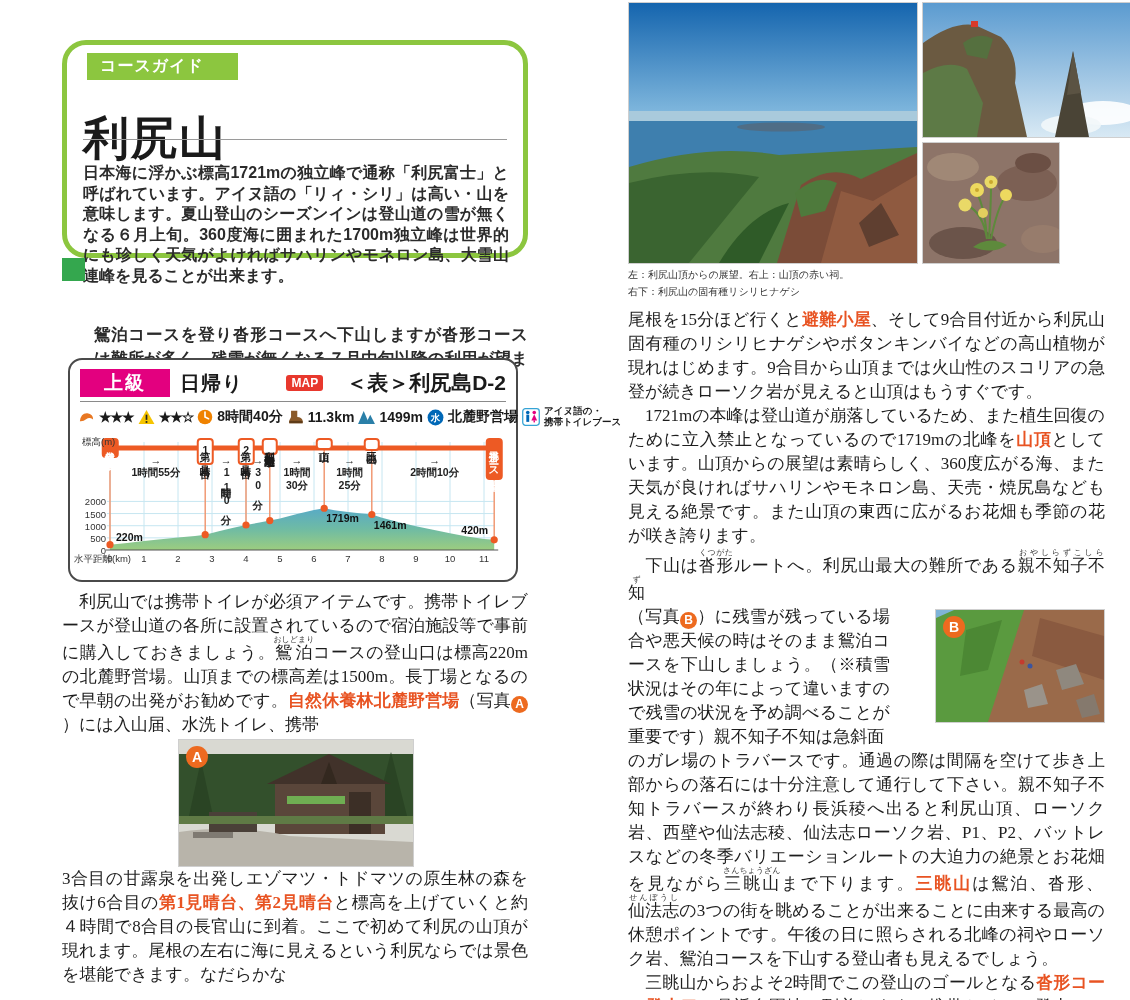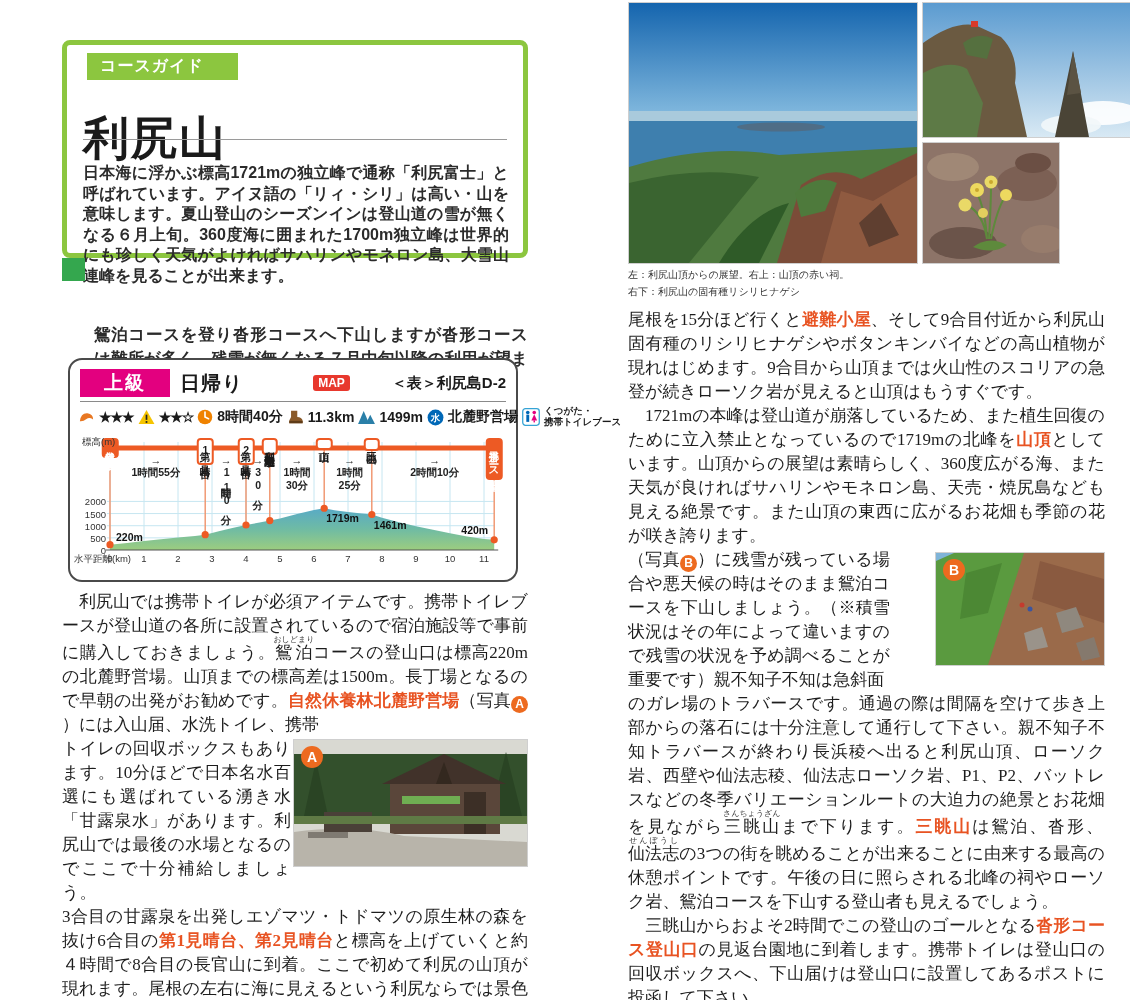--- a/index.html
+++ b/index.html
@@ -5,21 +5,21 @@
   :root{
     --green:#8cc63f; --sq-green:#34a74e; --magenta:#e3007f; --mapred:#e8382d;
     --red:#e85322; --orange:#ed5a24; --badge:#ed6a1f; --grid:#c6e6f1;
   }
   html,body{margin:0;padding:0;background:#fff;}
   .spread{position:relative;width:1130px;height:1000px;background:#fff;overflow:hidden;
     font-family:"Liberation Sans",sans-serif;color:#1a1a1a;}
   
   .lpage{position:absolute;left:62px;top:0;width:466px;}
   .introbox{position:absolute;left:0;top:40px;width:456px;height:208px;
-    border:5px solid var(--green);border-radius:8px;background:#fff;}
+    border:5px solid var(--green);border-radius:24px;background:#fff;}
   .tag{position:absolute;left:20px;top:8px;background:var(--green);color:#fff;
     font-weight:bold;font-size:16px;padding:3px 34px 3px 13px;letter-spacing:1px;}
   .title{position:absolute;left:16px;top:32px;font-size:46px;font-weight:bold;letter-spacing:2px;}
   .title-rule{position:absolute;left:16px;top:94px;width:424px;border-top:1px solid #9a9a9a;}
   .intro{position:absolute;left:16px;top:102px;width:426px;font-size:16px;font-weight:bold;
     line-height:20.5px;color:#2b2b2b;text-align:justify;}
   .secthead{position:absolute;left:0;top:258px;display:flex;align-items:flex-end;}
   .sq{width:23px;height:23px;background:var(--sq-green);margin-right:8px;margin-bottom:3px;}
   .secthead h2{margin:0;font-size:27px;letter-spacing:1px;}
   .secthead ruby rt{font-size:10px;font-weight:normal;letter-spacing:0;}
@@ -27,21 +27,21 @@
     line-height:24px;color:#2b2b2b;text-align:justify;}
   
   .coursebox{position:absolute;left:6px;top:358px;width:446px;height:220px;
     border:2px solid #4a4a4a;border-radius:14px;background:#fff;}
   .cb-head{position:absolute;left:10px;right:10px;top:7px;height:32px;display:flex;align-items:center;
     border-bottom:1px solid #8a8a8a;padding-bottom:2px;}
   .lvl{background:var(--magenta);color:#fff;font-weight:bold;font-size:19px;padding:1px 24px;letter-spacing:2px;}
   .trip{font-size:20px;font-weight:bold;margin-left:10px;letter-spacing:1px;}
   .mapref{margin-left:auto;display:flex;align-items:center;gap:23px;}
   .mapbadge{background:var(--mapred);color:#fff;font-weight:bold;font-size:12px;padding:1px 5px;border-radius:3px;}
-  .mapref b{font-size:15px;margin-left:19px;}
+  .mapref b{font-size:21px;}
   .cb-stats{position:absolute;left:8px;right:4px;top:44px;height:26px;display:flex;align-items:center;gap:4px;
     font-weight:bold;font-size:14px;white-space:nowrap;}
   .cb-stats svg{flex:0 0 auto;}
   .stars{font-size:14px;letter-spacing:-1px;}
   .tiny2{font-size:9.5px;line-height:1.15;font-weight:bold;}
   
   .chart{position:absolute;left:10px;top:76px;width:426px;height:140px;}
   .chart svg{position:absolute;left:0;top:0;}
   .ovl{position:absolute;left:0;top:0;width:100%;height:100%;}
   .wpbox{position:absolute;transform:translateX(-50%);writing-mode:vertical-rl;text-orientation:upright;
@@ -146,21 +146,21 @@
         <span>北麓野営場</span>
         <svg width="18" height="18" viewBox="0 0 20 20">
             <rect x="0.8" y="0.8" width="18.4" height="18.4" rx="3" fill="#fff" stroke="#35a3d5" stroke-width="1.4"></rect>
             <circle cx="6.4" cy="5" r="2" fill="#0068b7"></circle>
             <rect x="4.8" y="7.4" width="3.2" height="8" fill="#0068b7"></rect>
             <circle cx="13.6" cy="5" r="2" fill="#e4007f"></circle>
             <polygon points="13.6,7 16.8,14 10.4,14" fill="#e4007f"></polygon>
             <rect x="12.8" y="13.8" width="1.6" height="2.2" fill="#e4007f"></rect>
           </svg>
         <span class="tiny2">
-          <span>くつがた・</span><br>
+          <span>アイヌ語の・</span><br>
           <span>携帯トイレブース</span>
         </span>
       </div>
 
       <div class="chart">
         <svg id="profile-svg" width="426" height="140" viewBox="0 0 426 140">
           <defs>
             <linearGradient id="pg" x1="0" y1="0" x2="0" y2="1">
               <stop offset="0" stop-color="#58aac6"></stop>
                 <stop offset="0.5" stop-color="#6fbba4"></stop>
@@ -256,21 +256,20 @@
             <div class="ytick" style="left:0;top:109px">0</div>
             <div class="axlbl" style="left:2px;top:0">標高(m)</div>
             <div class="axlbl" style="left:-6px;top:117px">水平距離(km)</div>
           </div>
       </div>
     </div>
 
     <div class="lbody body-serif">
       <div class="para"><span>　利尻山では携帯トイレが必須アイテムです。携帯トイレブースが登山道の各所に設置されているので宿泊施設等で事前に購入しておきましょう。</span><ruby>鴛泊<rt>おしどまり</rt></ruby><span>コースの登山口は標高220mの北麓野営場。山頂までの標高差は1500m。長丁場となるので早朝の出発がお勧めです。</span><span class="red">自然休養林北麓野営場</span><span>（写真</span><span class="pbadge">A</span><span>）には入山届、水洗トイレ、携帯</span></div>
       <div class="wrap-row">
-        <div class="wtxt"><span>トイレの回収ボックスもあります。10分ほどで日本名水百選にも選ばれている湧き水「甘露泉水」があります。利尻山では最後の水場となるのでここで十分補給しましょう。</span></div>
         <div class="photo photoA">
           <svg width="234" height="126" viewBox="0 0 234 126">
             <rect width="234" height="126" fill="#d9d9d2"></rect>
             <rect y="14" width="234" height="62" fill="#33502c"></rect>
             <polygon points="10,76 22,20 34,76" fill="#2a4424"></polygon>
             <polygon points="196,76 212,12 228,76" fill="#2a4424"></polygon>
             <polygon points="88,44 150,14 212,44" fill="#41322a"></polygon>
             <rect x="96" y="44" width="110" height="50" fill="#5a463a"></rect>
             <polygon points="142,44 150,22 158,44" fill="#33281f"></polygon>
             <rect x="108" y="56" width="58" height="8" fill="#6fae52"></rect>
@@ -353,20 +352,21 @@
     </div>
 
     <div class="caption">
       <div>左：利尻山頂からの展望。右上：山頂の赤い祠。</div>
       <div>右下：利尻山の固有種リシリヒナゲシ</div>
     </div>
 
     <div class="rbody body-serif">
       <div class="para"><span>尾根を15分ほど行くと</span><span class="red">避難小屋</span><span>、そして9合目付近から利尻山固有種のリシリヒナゲシやボタンキンバイなどの高山植物が現れはじめます。9合目から山頂までは火山性のスコリアの急登が続きローソク岩が見えると山頂はもうすぐです。</span></div>
       <div class="para"><span>　1721mの本峰は登山道が崩落しているため、また植生回復のために立入禁止となっているので1719mの北峰を</span><span class="red">山頂</span><span>としています。山頂からの展望は素晴らしく、360度広がる海、また天気が良ければサハリンやモネロン島、天売・焼尻島なども見える絶景です。また山頂の東西に広がるお花畑も季節の花が咲き誇ります。</span></div>
+      <div class="para"><span>　下山は</span><ruby>沓形<rt>くつがた</rt></ruby><span>ルートへ。利尻山最大の難所である</span><ruby>親不知子不知<rt>おやしらずこしらず</rt></ruby></div>
       <div class="wrap-row rwrap">
         <div class="wtxt"><span>（写真</span><span class="pbadge">B</span><span>）に残雪が残っている場合や悪天候の時はそのまま鴛泊コースを下山しましょう。（※積雪状況はその年によって違いますので残雪の状況を予め調べることが重要です）親不知子不知は急斜面</span></div>
         <div class="photo photoB">
           <svg width="168" height="112" viewBox="0 0 168 112">
             <rect width="168" height="112" fill="#7fb4d8"></rect>
             <rect y="60" width="40" height="52" fill="#5d93bc"></rect>
             <polygon points="18,0 96,0 64,112 0,112 0,8" fill="#5a9a3f"></polygon>
             <polygon points="30,20 66,10 52,60 24,66" fill="#4c8834"></polygon>
             <polygon points="88,0 168,0 168,112 52,112" fill="#9a6a4a"></polygon>
             <polygon points="104,8 168,26 168,70 96,46" fill="#8a5a40"></polygon>

